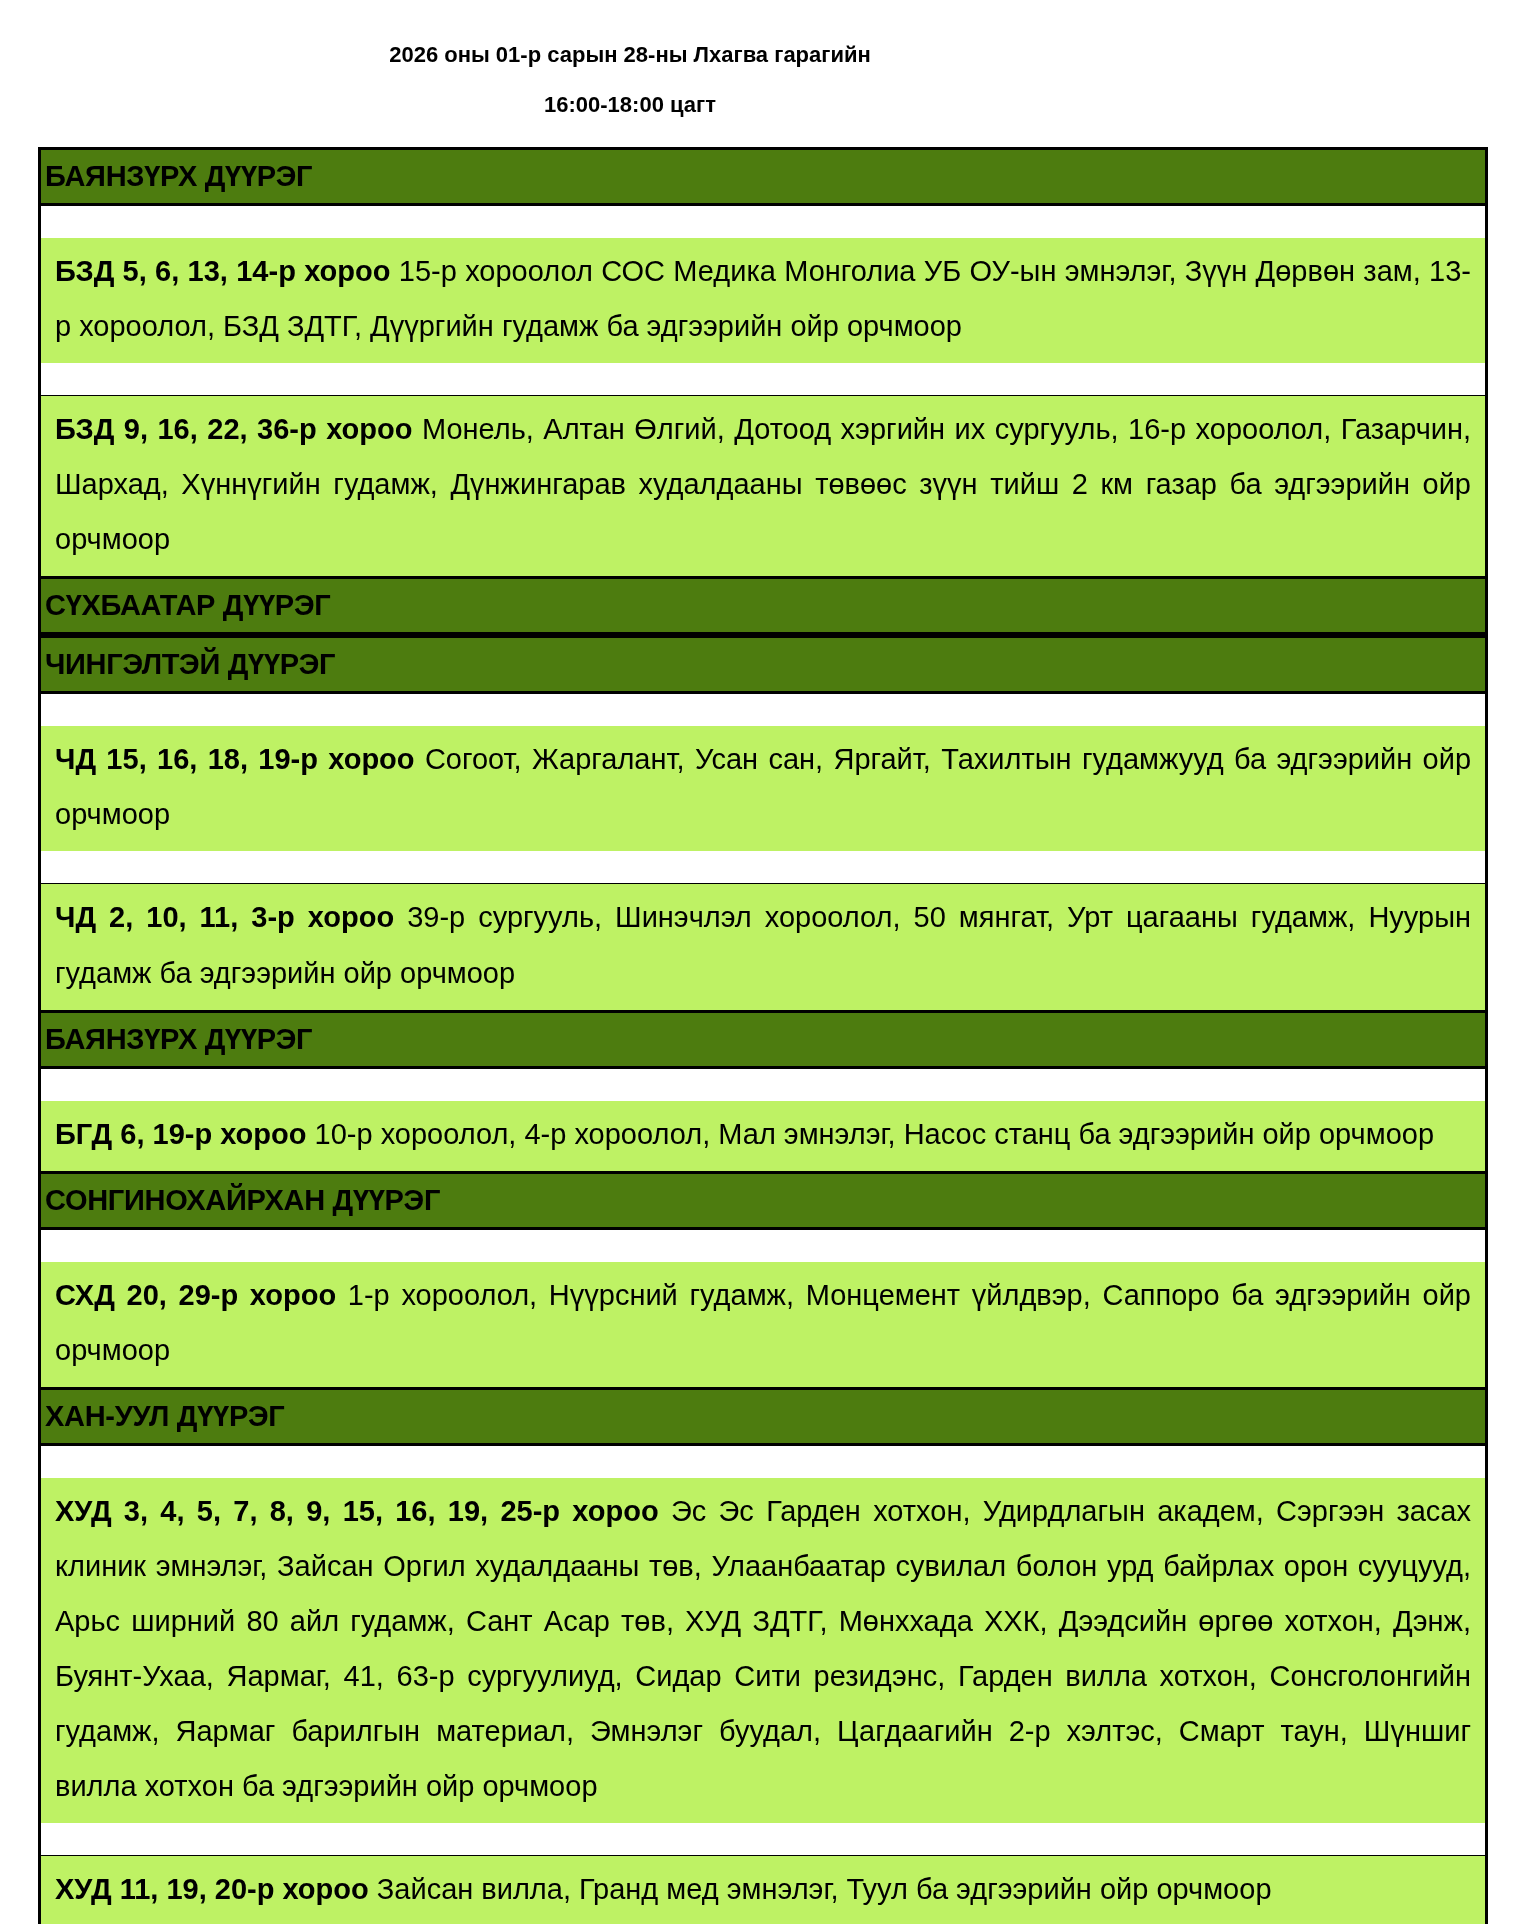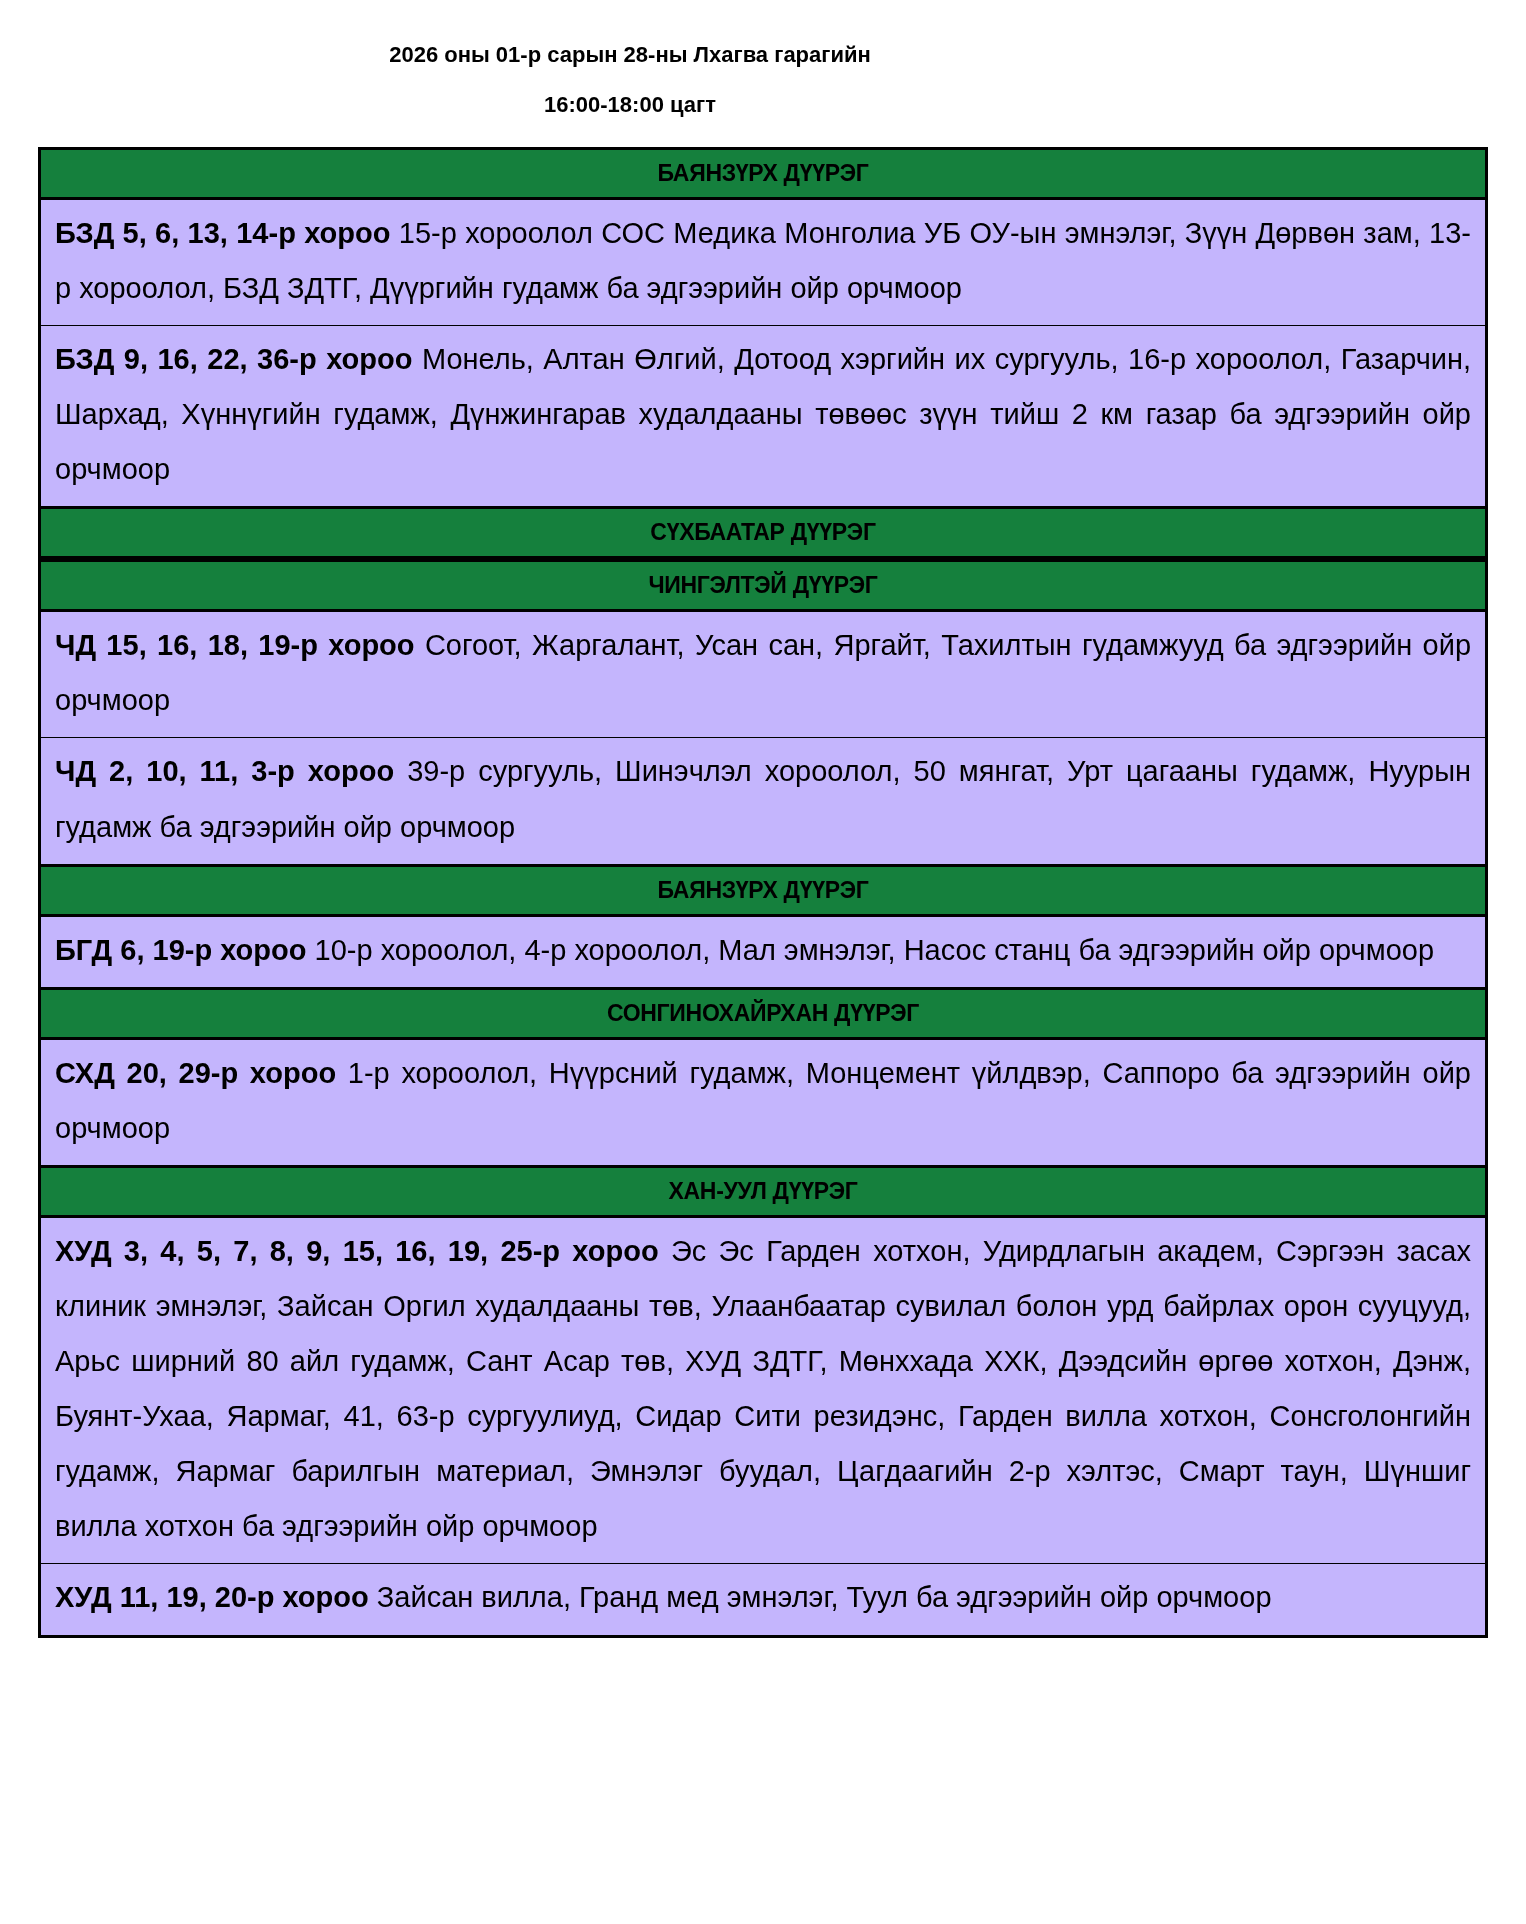--- a/index.html
+++ b/index.html
@@ -24,38 +24,38 @@
     line-height: 1.2;
   }
   .title-line1 { margin: 0; }
   .title-line2 { margin: 24px 0 0 0; }
 
   .outage-table {
     margin-top: 28px;
     border: 3px solid #000000;
   }
   .district-header {
-    background: #15803d;
+    background: #4d7c0f;
     font-weight: bold;
-    font-size: 23px;
-    text-align: center;
+    font-size: 29px;
     padding: 10px 4px;
     letter-spacing: -0.3px;
     border-top: 3px solid #000000;
     border-bottom: 3px solid #000000;
   }
   .section:first-child .district-header {
     border-top: none;
   }
   .outage-row {
     font-size: 29px;
     line-height: 1.9;
     text-align: justify;
     padding: 6px 14px 9px 14px;
-    background: #c4b5fd;
+    background: #bef264;
+    margin-top: 32px;
   }
   .outage-row + .outage-row {
     border-top: 1px solid #000000;
   }
   .khoroo {
     font-weight: bold;
   }
 </style>
 </head>
 <body>

